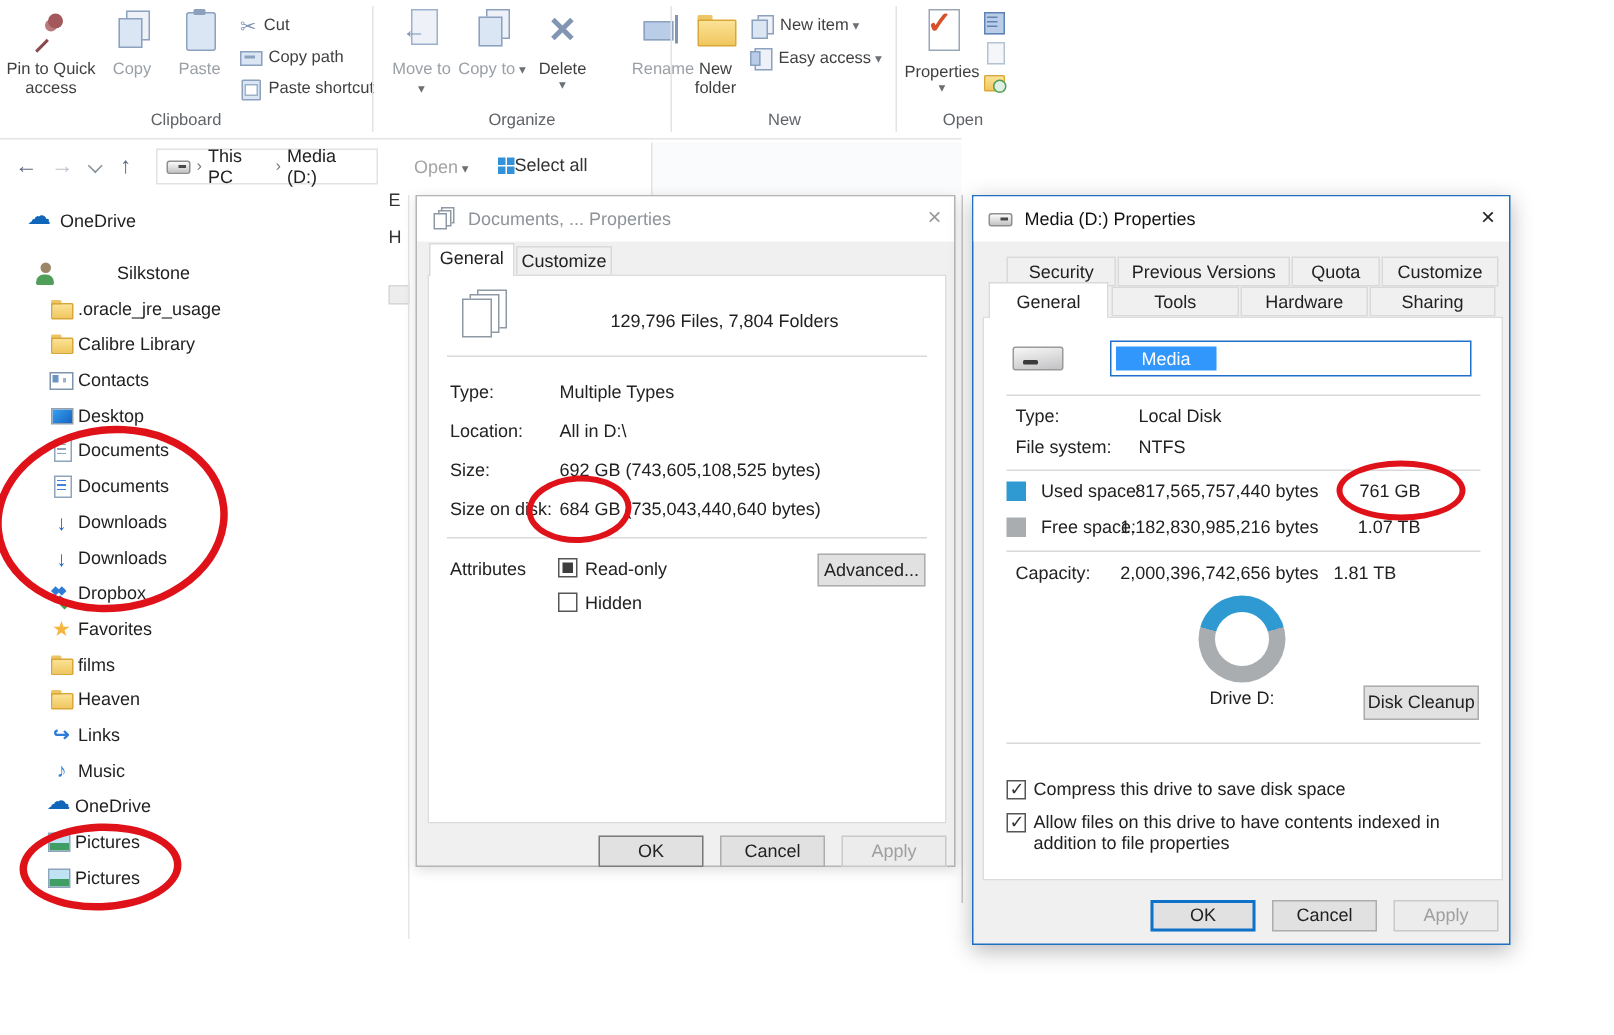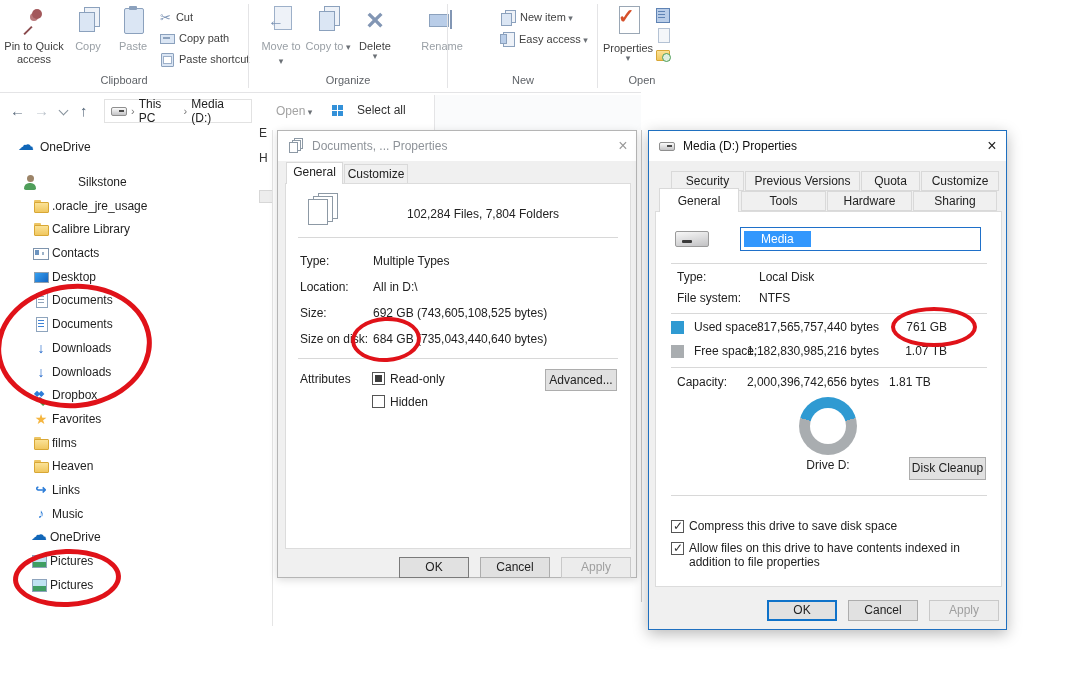--- a/index.html
+++ b/index.html
@@ -70,21 +70,21 @@
 
   
   .nav-glyph { position:absolute; font-size:15px; color:#5a6b7d; }
   .nav-glyph.dim { color:#bcc4cc; }
   .chev-down { position:absolute; width:7px; height:7px; border-right:1px solid #85909b; border-bottom:1px solid #85909b; transform:rotate(45deg); }
   #breadcrumb { position:absolute; left:104px; top:99px; width:148px; height:24px; background:#fff; border:1px solid #e2e2e2; display:flex; align-items:center; gap:4px; padding:0 6px; }
   .drive-glyph { display:inline-block; width:16px; height:9px; background:linear-gradient(#fbfbfb,#c3c3c5); border:1px solid #8f8f8f; border-radius:2px; position:relative; flex:none; }
   .drive-glyph::after { content:""; position:absolute; right:2px; top:2px; width:5px; height:2px; background:#4a4a4a; }
   .crumb-sep { color:#777; font-size:11px; }
   #open-dropdown { position:absolute; left:276px; top:104px; color:#a3a3a3; font-size:12px; }
-  #select-all { position:absolute; left:332px; top:103px; display:flex; align-items:center; gap:14px; color:#333; }
+  #select-all { position:absolute; left:332px; top:103px; display:flex; align-items:center; gap:0; color:#333; }
   .ic-selectall { width:11px; height:11px; position:relative; display:inline-block; }
   .ic-selectall::before { content:""; position:absolute; left:0; top:0; width:5px; height:5px; background:#3391d9; box-shadow:6px 0 0 #3391d9, 0 6px 0 #3391d9, 6px 6px 0 #3391d9; }
   #cmdbar-panel { position:absolute; left:434px; top:95px; width:207px; height:35px; background:#fafbfc; border-left:1px solid #e4e4e6; }
 
   
   #sidebar { position:absolute; left:0; top:135px; width:271px; }
   .side-row { height:23.7px; display:flex; align-items:center; padding-left:33px; cursor:default; }
   .side-row .slabel { margin-left:3px; color:#1f1f1f; }
   div.side-row:nth-of-type(1) { padding-left:18px; }
   div.side-row:nth-of-type(1) .slabel { margin-left:6px; }
@@ -260,20 +260,24 @@
       <span class="ric icx ic-del"></span>
       <span class="arrow-under">Delete</span>
     </div>
     <div class="rbig dim" style="left:398px;width:48px;margin-left:20px;">
       <span class="ric icx ic-ren"></span>
       <span>Rename</span>
     </div>
     <div class="rgroup-label" style="left:250px;width:196px;">Organize</div>
     <div class="rsep" style="left:447px;"></div>
 
+    <div class="rbig" style="left:452px;width:50px;">
+      <span class="ric icx ic-nfold"></span>
+      <span>New folder</span>
+    </div>
     <div class="rsmall" style="left:500px;top:8px;">
       <span class="icx ic-nitem"></span>
       <span class="dd-inline">New item</span>
     </div>
     <div class="rsmall" style="left:500px;top:30px;">
       <span class="icx ic-easy"></span>
       <span class="dd-inline">Easy access</span>
     </div>
     <div class="rgroup-label" style="left:448px;width:150px;">New</div>
     <div class="rsep" style="left:597px;"></div>
@@ -431,21 +435,21 @@
 
     <span class="tab">General</span>
         <span class="tab">Customize</span>
       </div>
     <div class="tabpage"></div>
     <span class="docs-stack-big" id="d1-files-icon">
         <span class="s1"></span>
         <span class="s2"></span>
         <span class="s3"></span>
       </span>
-    <div id="d1-summary">102,284 Files, 7,804 Folders</div>
+    <div id="d1-summary">129,796 Files, 7,804 Folders</div>
     <div class="hr" id="d1-hr1"></div>
     <div id="d1-rows">
 
         <div class="d1-row">
           <span class="d1-label">Type:</span><span class="d1-value">Multiple Types</span>
         </div>
 
         <div class="d1-row">
           <span class="d1-label">Location:</span><span class="d1-value">All in D:\</span>
         </div>

